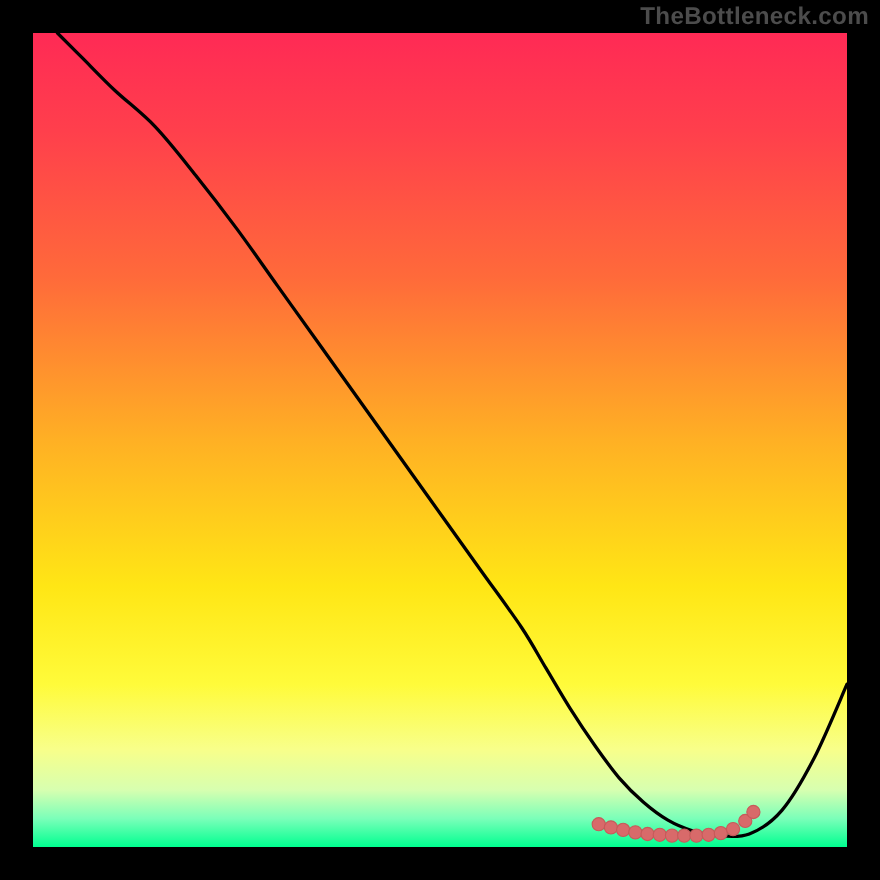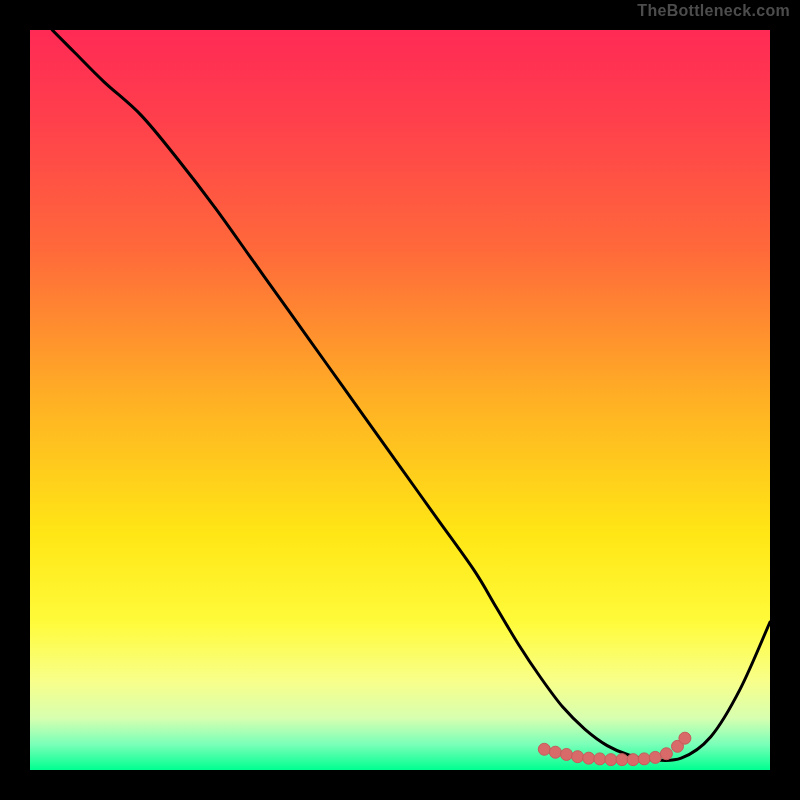--- a/index.html
+++ b/index.html
@@ -16,21 +16,21 @@
     top: 0;
     width: 800px;
     height: 800px;
     background: #000;
   }
   .watermark {
     position: absolute;
     top: 2px;
     right: 10px;
     font-family: Arial, Helvetica, sans-serif;
-    font-size: 16px;
+    font-size: 22px;
     font-weight: 600;
     color: #4c4c4c;
     letter-spacing: 0.3px;
   }
   .plot {
     position: absolute;
     left: 30px;
     top: 30px;
     width: 740px;
     height: 740px;

